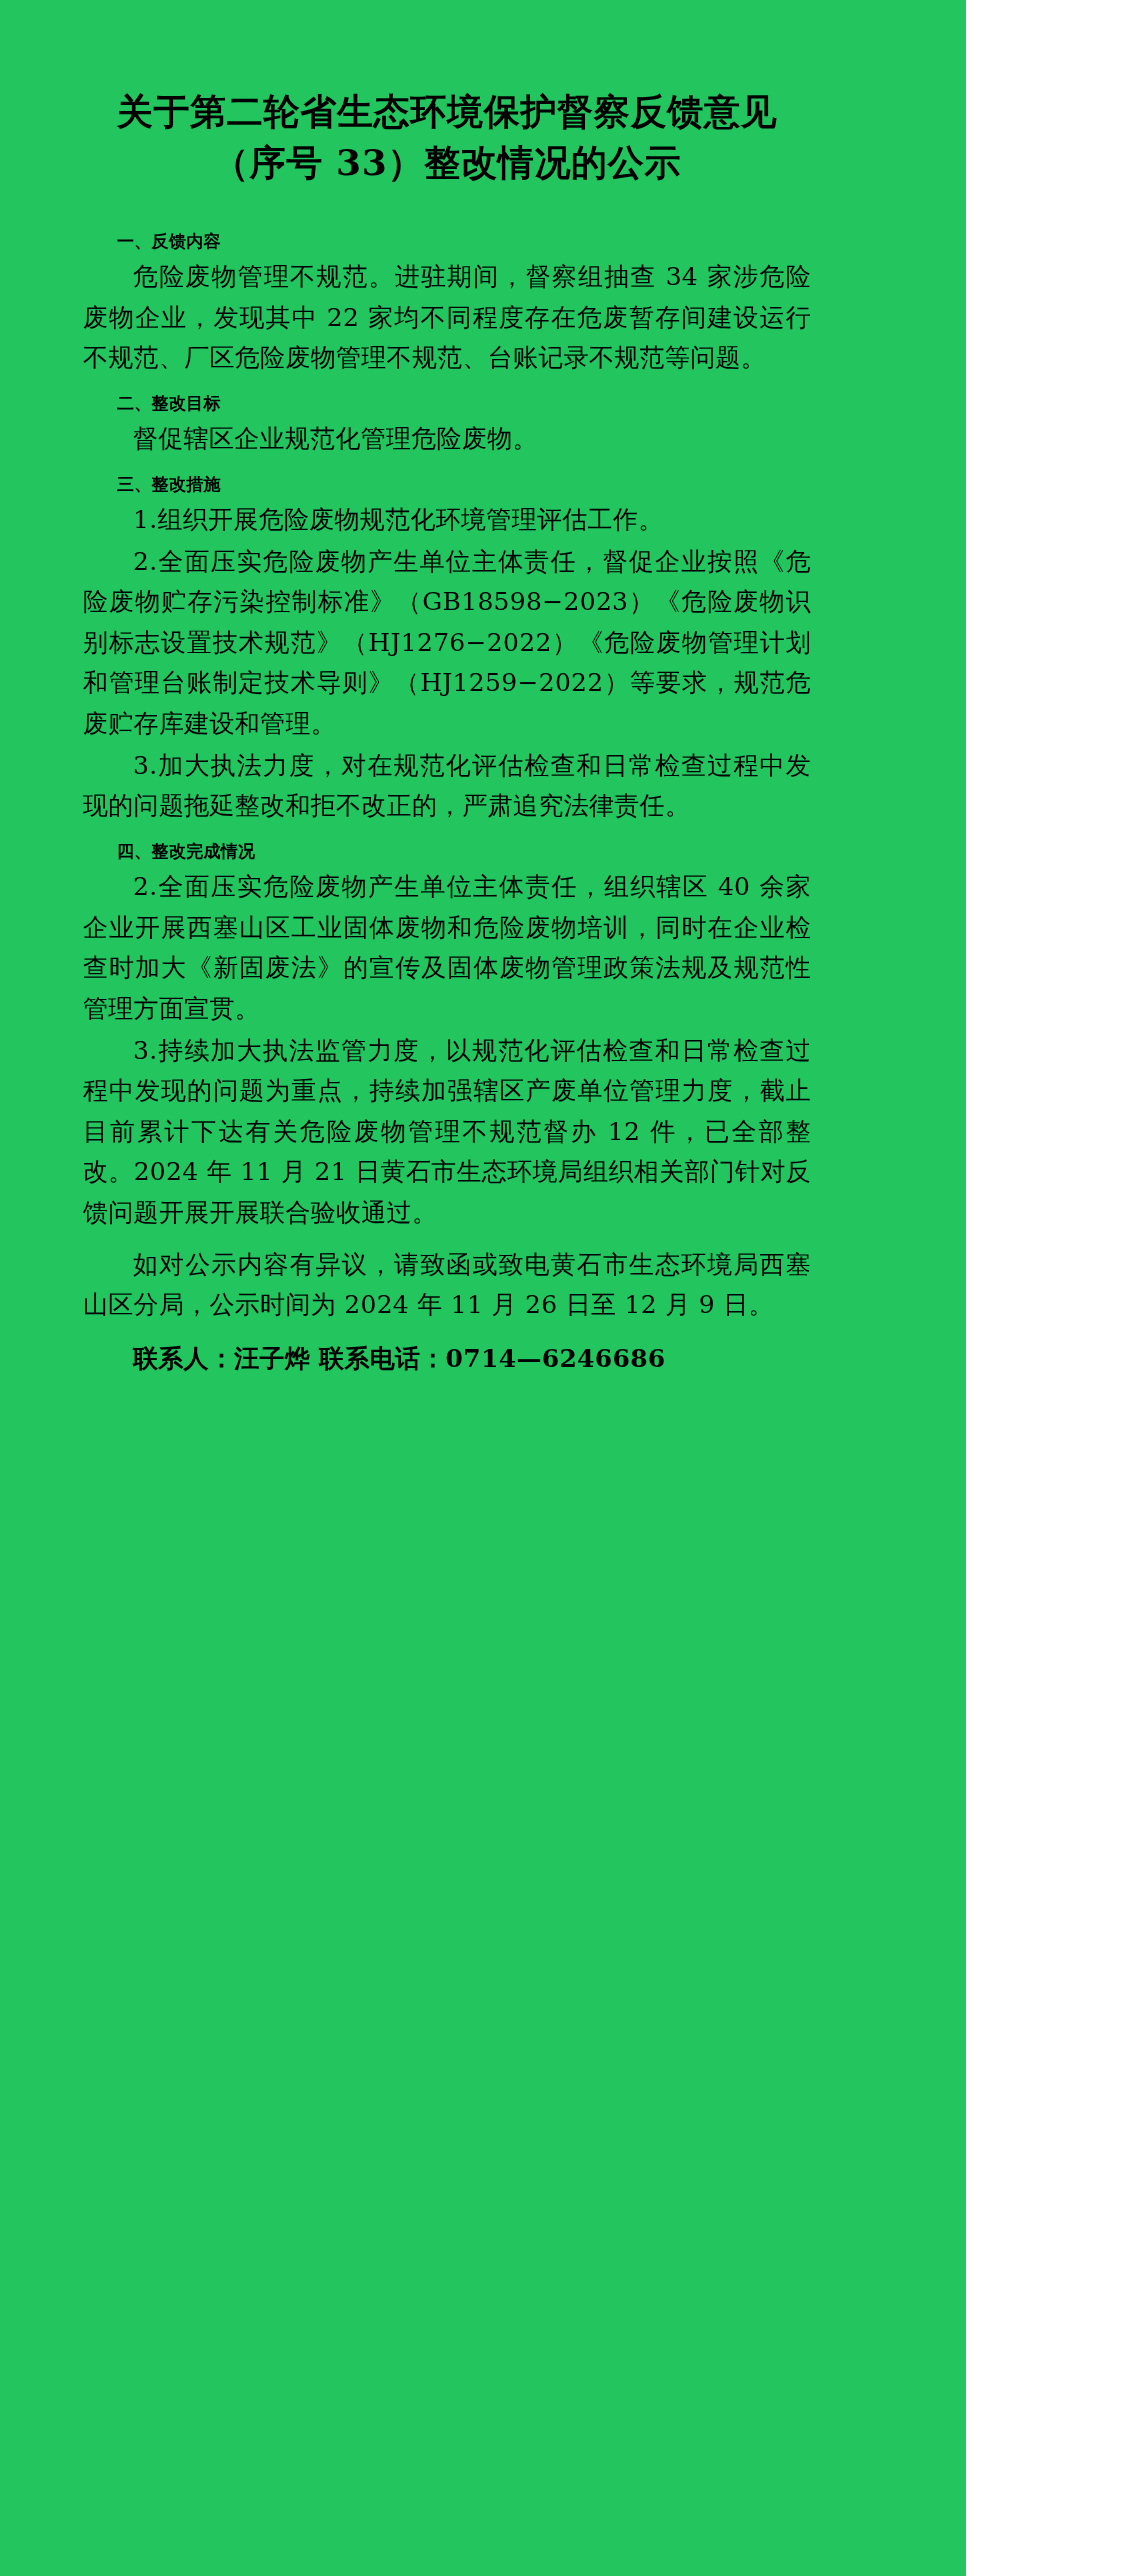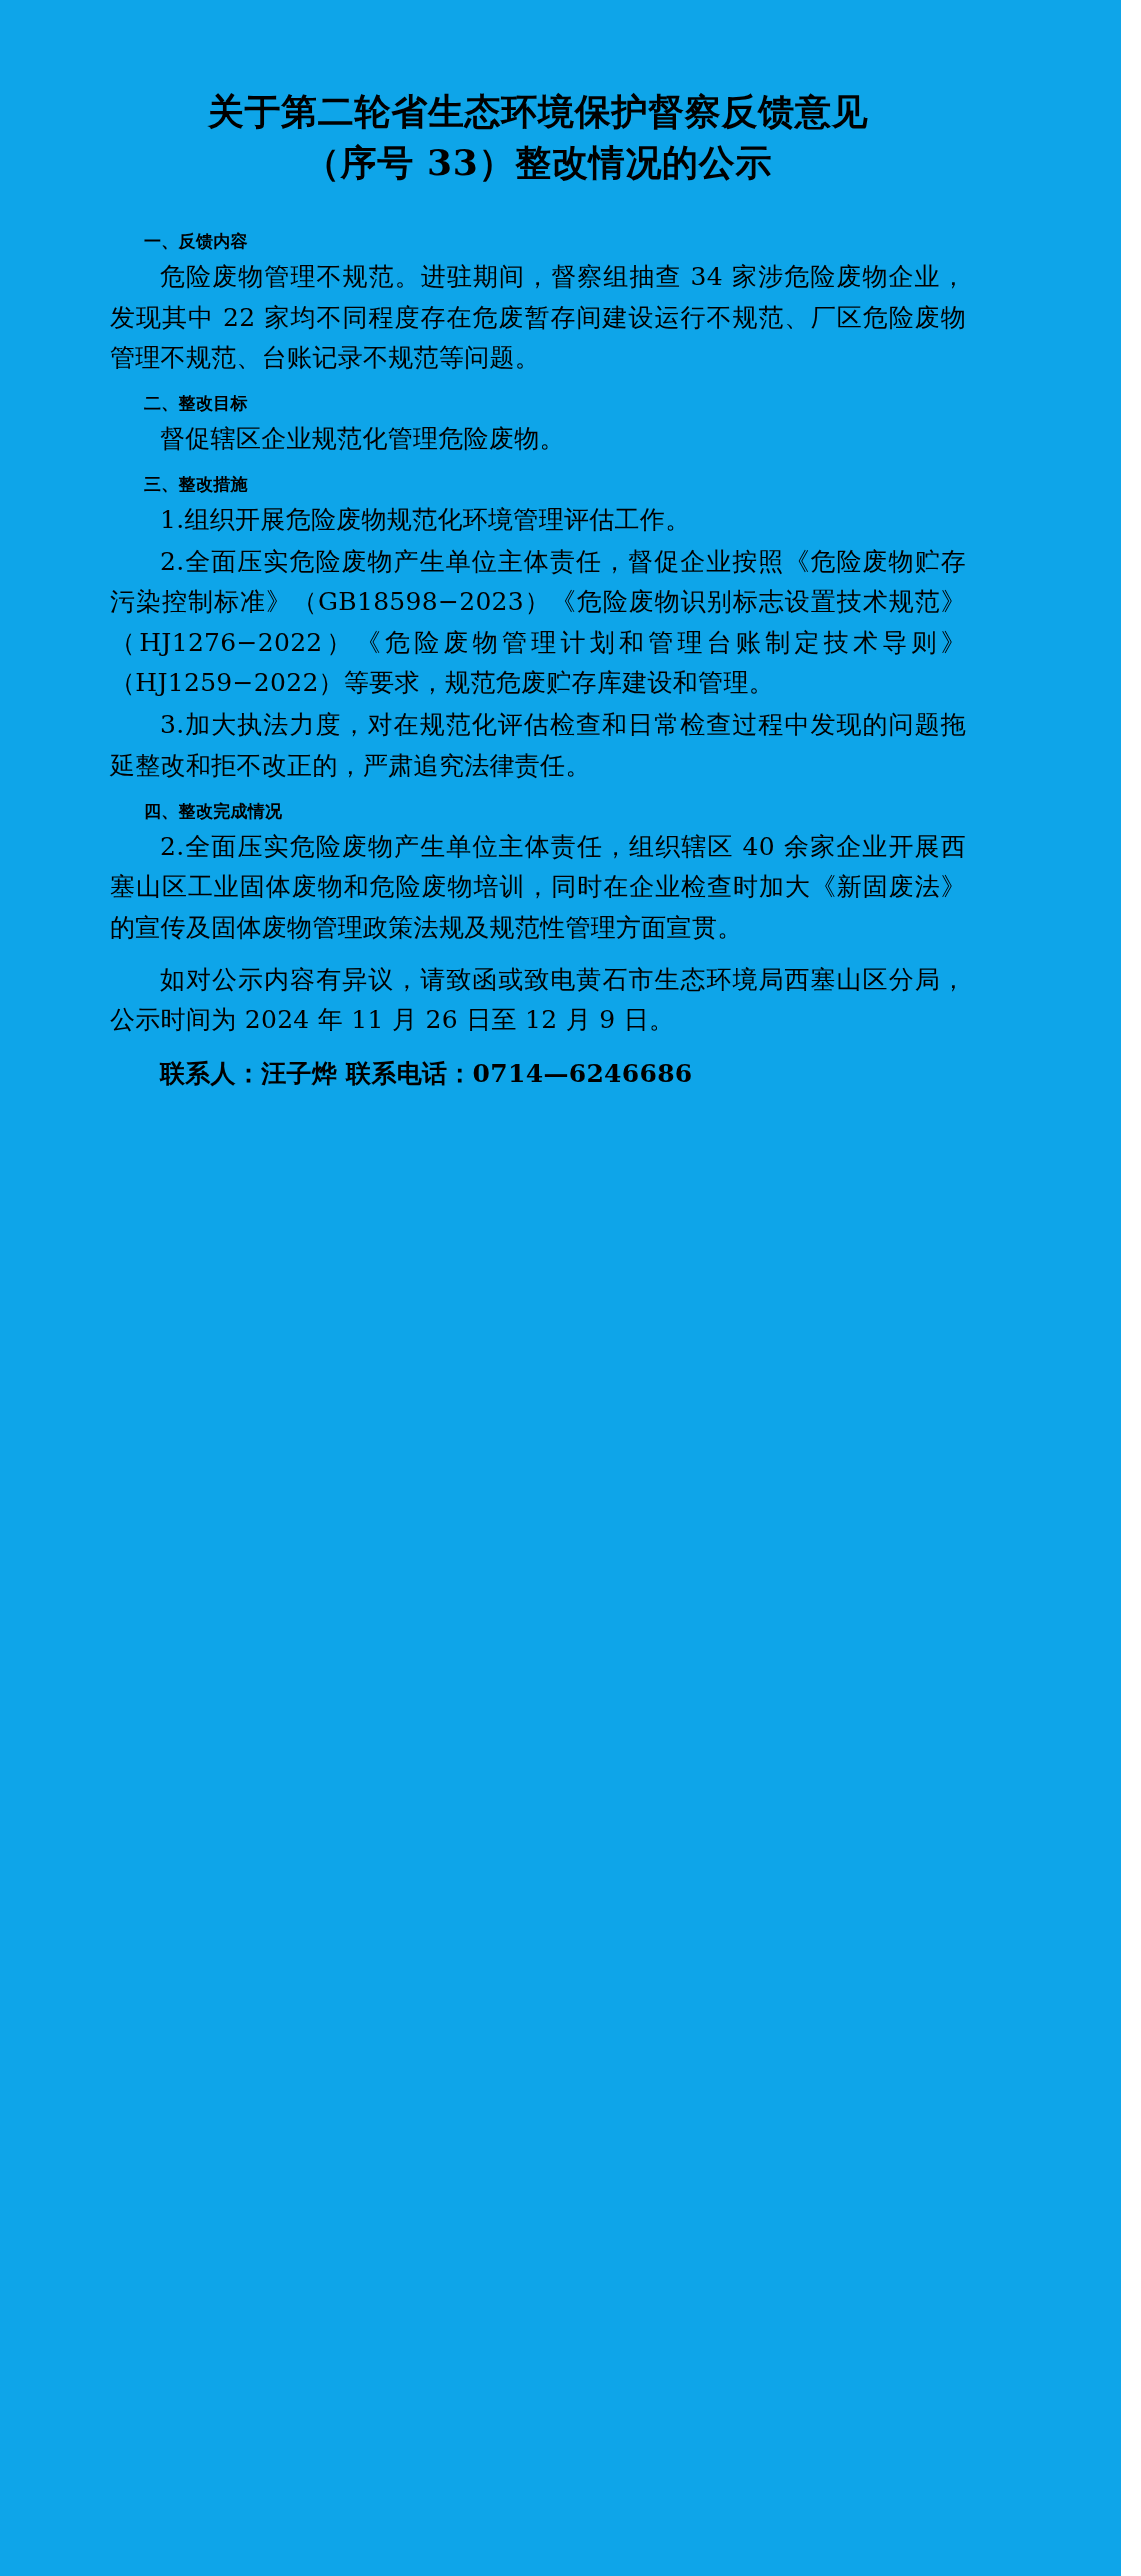--- a/index.html
+++ b/index.html
@@ -7,25 +7,25 @@
     padding: 0;
     background: #ffffff;
   }
   body {
     width: 1142px;
     min-height: 2576px;
     font-family: "DejaVu Serif", "Liberation Serif", serif;
     color: #000000;
   }
   .page {
-    width: 1121px;
+    width: 966px;
     min-height: 2576px;
     box-sizing: border-box;
-    padding: 86px 155px 43px 110px;
-    background: #0ea5e9;
+    padding: 86px 155px 43px 83px;
+    background: #22c55e;
   }
   .doc-title {
     text-align: center;
     font-family: "DejaVu Serif", "Liberation Serif", serif;
     font-weight: bold;
     font-size: 36px;
     line-height: 1.42;
     letter-spacing: 0.7px;
     margin: 0 0 40px 0;
   }
@@ -76,18 +76,19 @@
     <p class="heading spaced">一、反馈内容</p>
     <p class="para">危险废物管理不规范。进驻期间，督察组抽查 34 家涉危险废物企业，发现其中 22 家均不同程度存在危废暂存间建设运行不规范、厂区危险废物管理不规范、台账记录不规范等问题。</p>
     <p class="heading spaced">二、整改目标</p>
     <p class="para">督促辖区企业规范化管理危险废物。</p>
     <p class="heading spaced">三、整改措施</p>
     <p class="para">1.组织开展危险废物规范化环境管理评估工作。</p>
     <p class="para">2.全面压实危险废物产生单位主体责任，督促企业按照《危险废物贮存污染控制标准》（GB18598−2023）《危险废物识别标志设置技术规范》（HJ1276−2022）《危险废物管理计划和管理台账制定技术导则》（HJ1259−2022）等要求，规范危废贮存库建设和管理。</p>
     <p class="para">3.加大执法力度，对在规范化评估检查和日常检查过程中发现的问题拖延整改和拒不改正的，严肃追究法律责任。</p>
     <p class="heading spaced">四、整改完成情况</p>
     <p class="para">2.全面压实危险废物产生单位主体责任，组织辖区 40 余家企业开展西塞山区工业固体废物和危险废物培训，同时在企业检查时加大《新固废法》的宣传及固体废物管理政策法规及规范性管理方面宣贯。</p>
+    <p class="para">3.持续加大执法监管力度，以规范化评估检查和日常检查过程中发现的问题为重点，持续加强辖区产废单位管理力度，截止目前累计下达有关危险废物管理不规范督办 12 件，已全部整改。2024 年 11 月 21 日黄石市生态环境局组织相关部门针对反馈问题开展开展联合验收通过。</p>
     <p class="para spaced">如对公示内容有异议，请致函或致电黄石市生态环境局西塞山区分局，公示时间为 2024 年 11 月 26 日至 12 月 9 日。</p>
     <p class="contact">联系人：汪子烨  联系电话：0714—6246686</p>
   </div>
 
 </div>
 
 
 </body></html>

